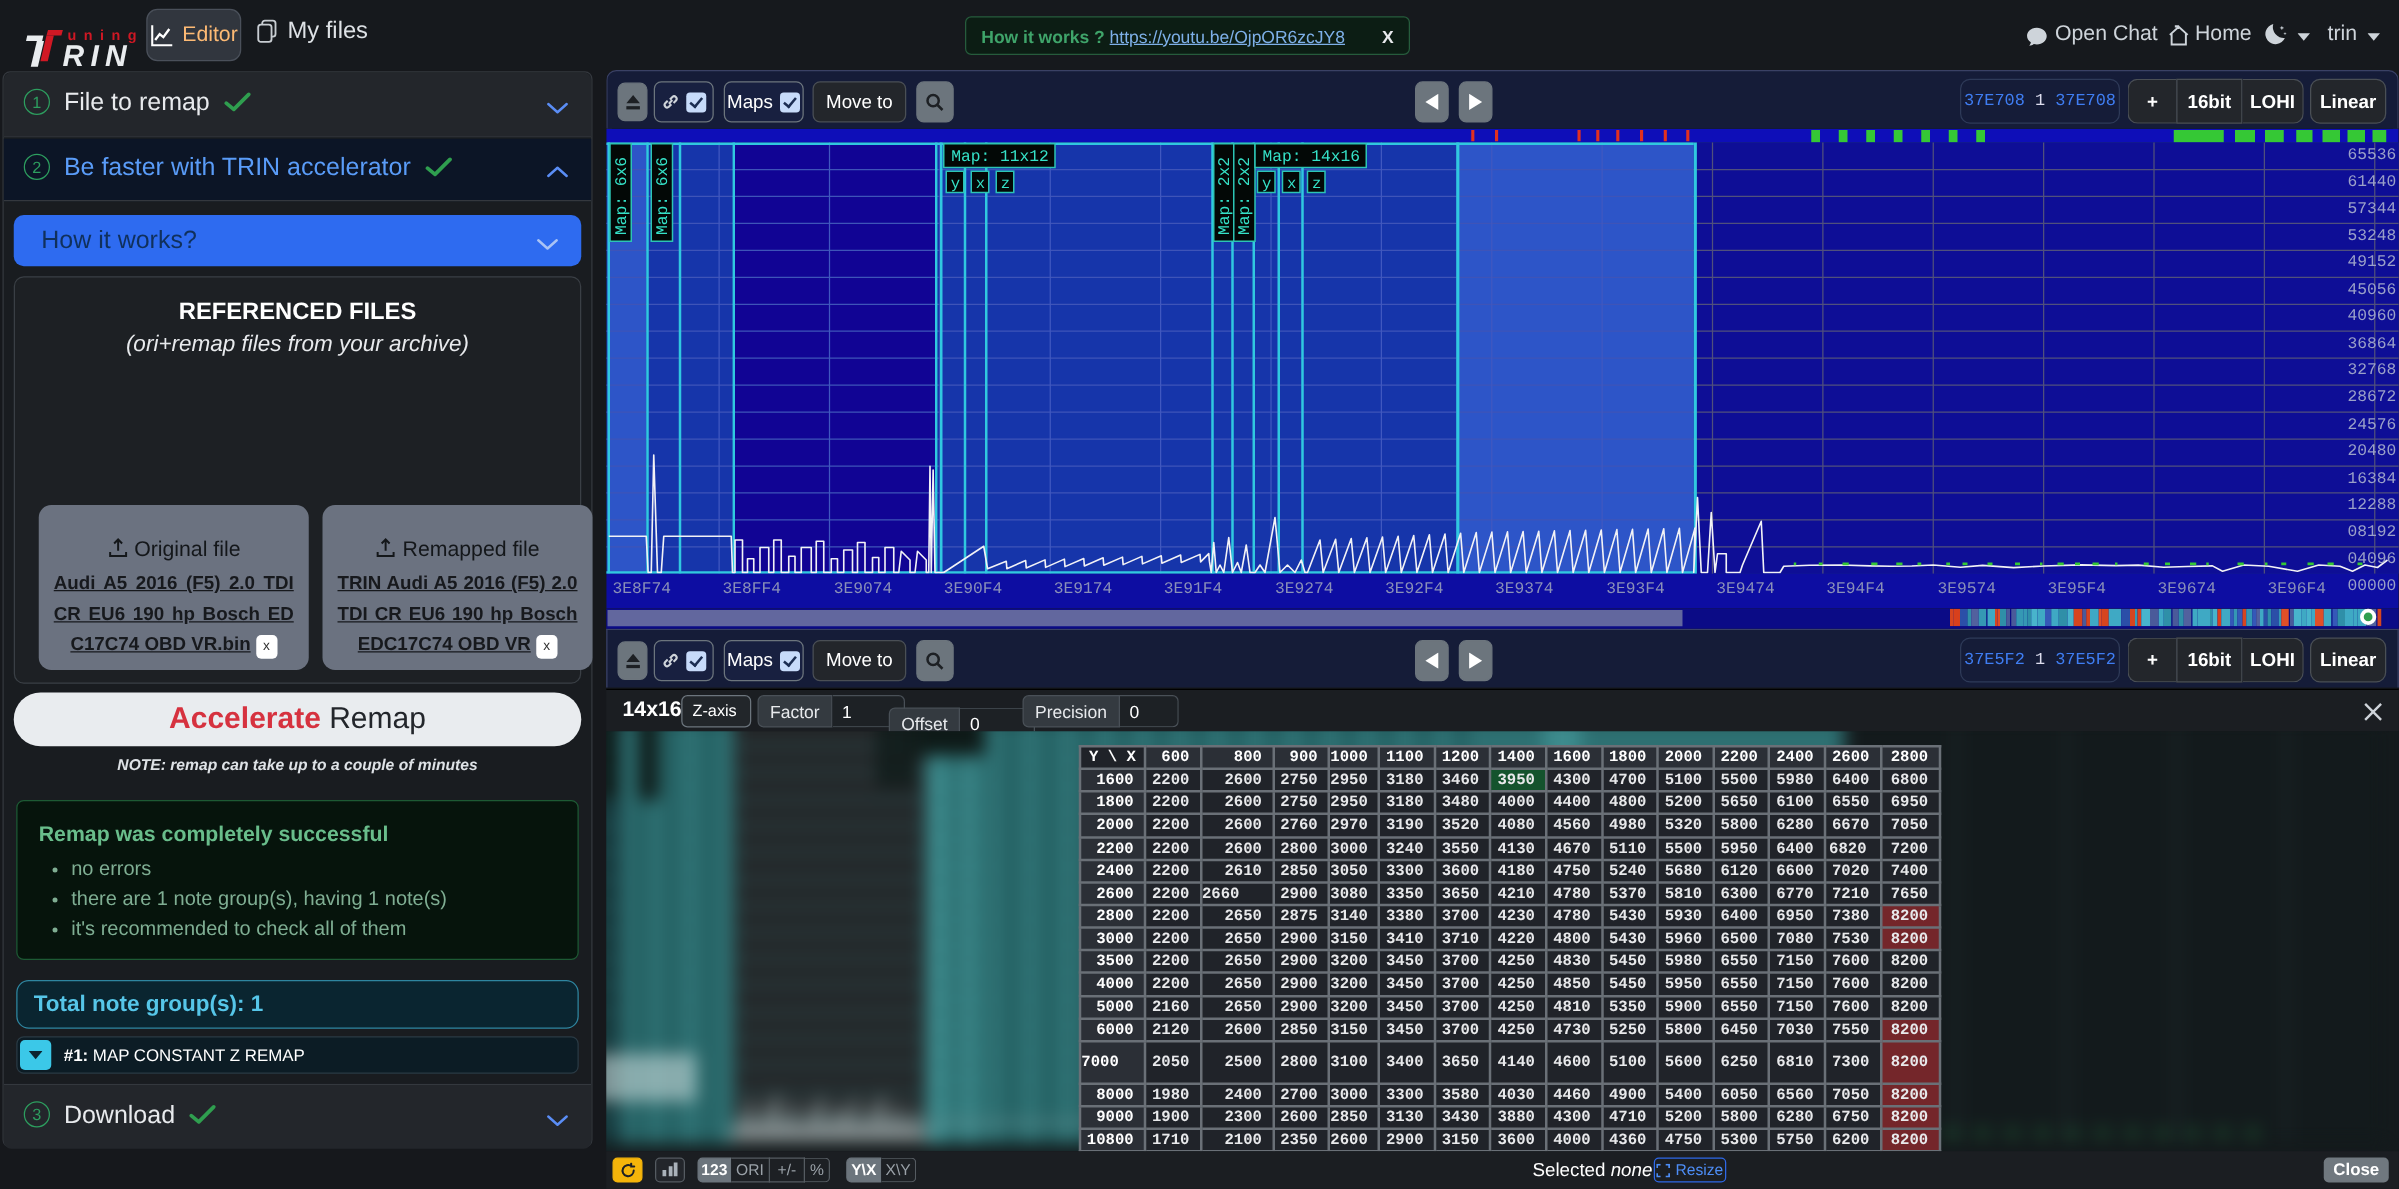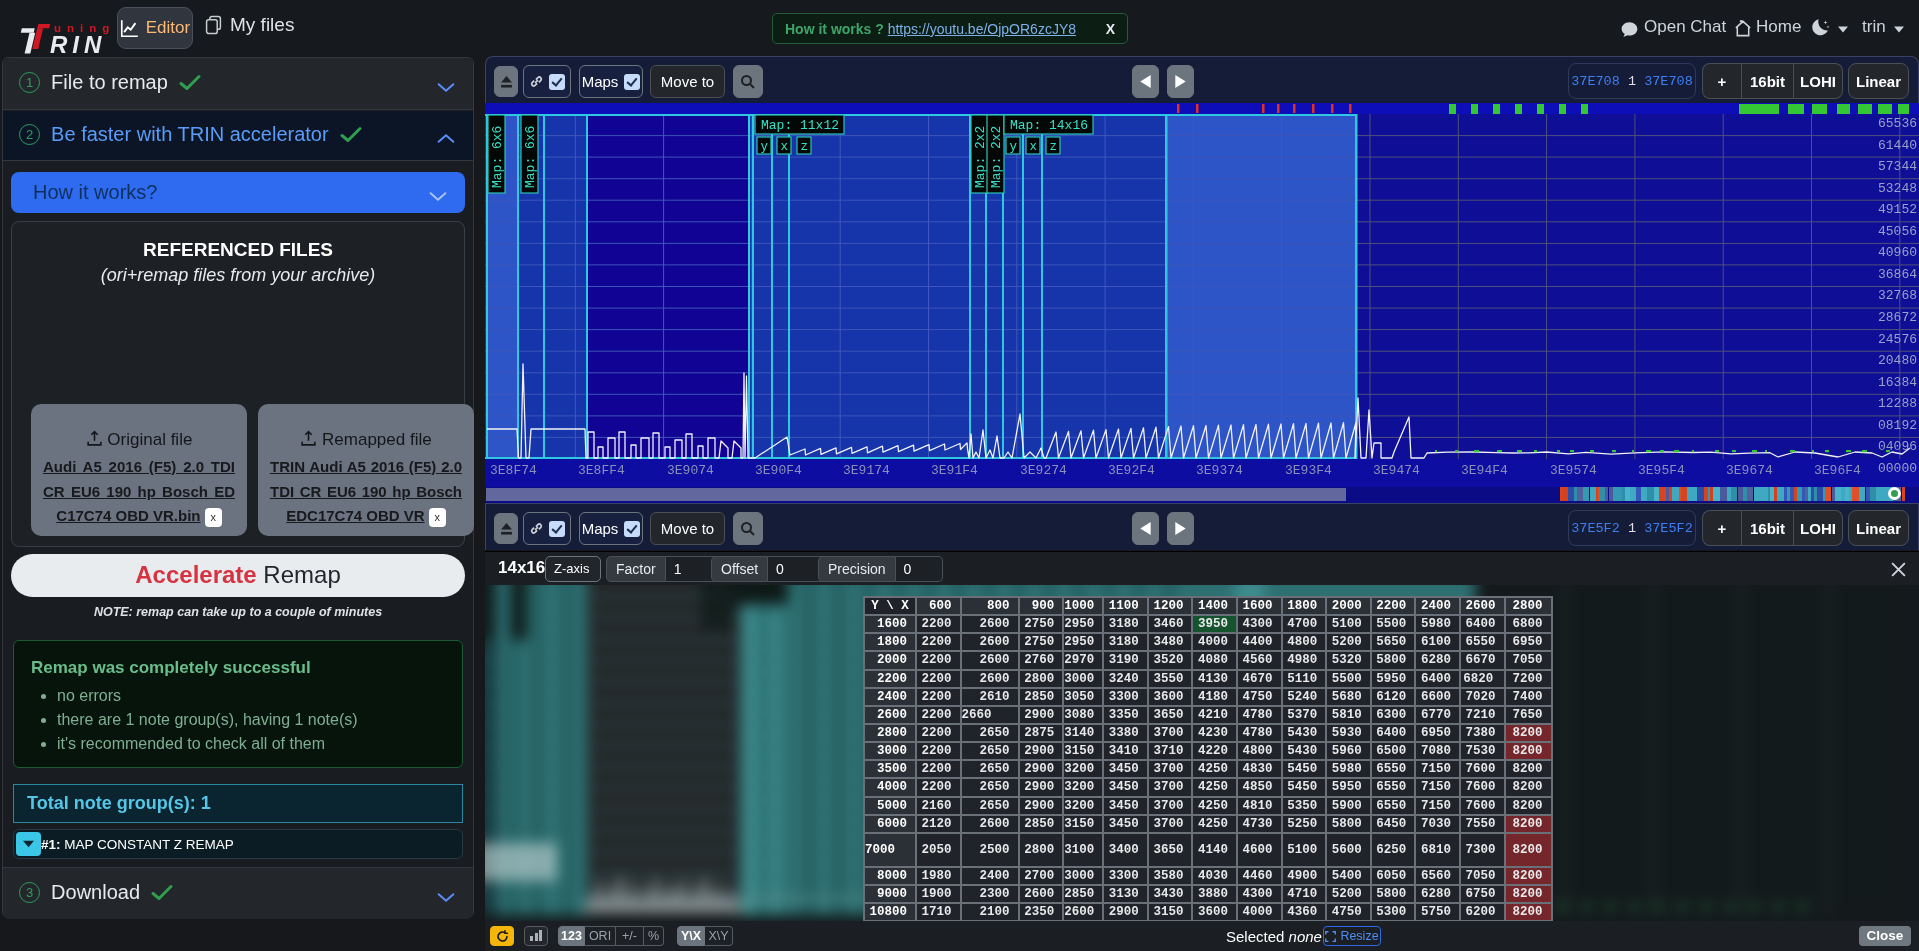--- a/index.html
+++ b/index.html
@@ -142,31 +142,31 @@
   <div class="abs" style="left:10px;top:582px"></div>
   <div class="abs" style="left:10px;top:582px;width:450px;height:128px;background:#06140c;border:1px solid #1d5a34;border-radius:6px;color:#75b38d">
     <div style="margin:17px 0 0 17px;font-size:17px;font-weight:bold;color:#69bd8b">Remap was completely successful</div>
     <ul style="margin:6px 0 0 43px;font-size:16px;line-height:24px;color:#7fae93">
       <li>no errors</li>
         <li>there are 1 note group(s), having 1 note(s)</li>
         <li>it's recommended to check all of them</li>
     </ul>
   </div>
 
-  <div class="abs" style="left:10px;top:726px;width:450px;height:39px;background:#0a2530;border:1px solid #2f86a0;border-radius:0">
+  <div class="abs" style="left:10px;top:726px;width:450px;height:39px;background:#0a2530;border:1px solid #2f86a0;border-radius:10px">
     <div style="margin:8px 0 0 13px;font-size:18px;font-weight:bold;color:#56c6e8">Total note group(s): 1</div>
   </div>
 
   <div class="abs" style="left:10px;top:771px;width:450px;height:30px;background:#0c1c25;border:1px solid #2a3a44;border-radius:6px;display:flex;align-items:center">
     <div style="width:25px;height:24px;margin-left:2px;background:#3bc8e8;border-radius:4px;text-align:center">
       <svg width="11" height="8" viewBox="0 0 10 6" fill="#0c2530" style="margin-top:8px">
           <path d="M0 0h10L5 6z"></path>
         </svg>
     </div>
-    <span style="font-size:13.5px;color:#fff"><b>#1:</b> MAP CONSTANT Z REMAP</span>
+    <span style="margin-left:10px;font-size:13.5px;color:#fff"><b>#1:</b> MAP CONSTANT Z REMAP</span>
   </div>
 
   <div class="sect" style="top:808px;height:0"></div>
   <div class="abs" style="left:0;top:809px;width:470px;height:52px;background:#23262b;border-top:1px solid #34383e;border-radius:0 0 6px 6px">
     <div style="padding:13px 0 0 16px;font-size:20px;color:#e8eaed">
       <span class="num">3</span>&nbsp; Download &nbsp;<span class="check"><svg width="22" height="17" viewBox="0 0 22 17" fill="none" stroke="#2f9e4f" stroke-width="3" stroke-linecap="round" stroke-linejoin="round">
             <path d="M2 9.5l6 5L20 2.5"></path>
           </svg></span>
     </div>
     <span class="chev" style="margin-top:-5px"><svg width="18" height="11" viewBox="0 0 22 12" fill="none" stroke="#5a8df5" stroke-width="2.4" stroke-linecap="round" stroke-linejoin="round">
@@ -515,21 +515,21 @@
 <div class="abs" style="left:1403px;top:0px;width:13px;height:13px;border:3.5px solid #fff;border-radius:50%;background:#2f9e4f"></div>
 </div>
 
 <div class="abs" style="left:485px;top:551px;width:1434px;height:34px;background:#1b1e22;border-top:1px solid #000">
   <span class="abs" style="left:13px;top:6px;font-size:17px;font-weight:bold;color:#fff">14x16</span>
   <div class="abs" style="left:60px;top:4px;width:56px;height:26px;background:#22262a;border:1px solid #6c757d;border-radius:5px;color:#fff;font-size:13px;line-height:24px;padding-left:8px">Z-axis</div>
   <div class="abs" style="left:121px;top:4px;height:26px;display:flex">
     <div style="background:#343a40;border:1px solid #495057;border-radius:5px 0 0 5px;color:#e8eaed;font-size:14px;line-height:24px;padding:0 9px">Factor</div>
     <div style="width:58px;background:#1d2125;border:1px solid #495057;border-left:none;border-radius:0 5px 5px 0;color:#fff;font-size:14px;line-height:24px;padding:0 8px">1</div>
   </div>
-  <div class="abs" style="left:226px;top:4px;height:26px;display:flex">
+  <div class="abs" style="left:226px;top:14px;height:26px;display:flex">
     <div style="background:#343a40;border:1px solid #495057;border-radius:5px 0 0 5px;color:#e8eaed;font-size:14px;line-height:24px;padding:0 9px">Offset</div>
     <div style="width:60px;background:#1d2125;border:1px solid #495057;border-left:none;border-radius:0 5px 5px 0;color:#fff;font-size:14px;line-height:24px;padding:0 8px">0</div>
   </div>
   <div class="abs" style="left:333px;top:4px;height:26px;display:flex">
     <div style="background:#343a40;border:1px solid #495057;border-radius:5px 0 0 5px;color:#e8eaed;font-size:14px;line-height:24px;padding:0 9px">Precision</div>
     <div style="width:47px;background:#1d2125;border:1px solid #495057;border-left:none;border-radius:0 5px 5px 0;color:#fff;font-size:14px;line-height:24px;padding:0 8px">0</div>
   </div>
   <svg class="abs" style="right:12px;top:9px" width="17" height="17" viewBox="0 0 16 16" stroke="#cfd4da" stroke-width="1.8">
       <path d="M2 2l12 12M14 2L2 14"></path>
     </svg>

